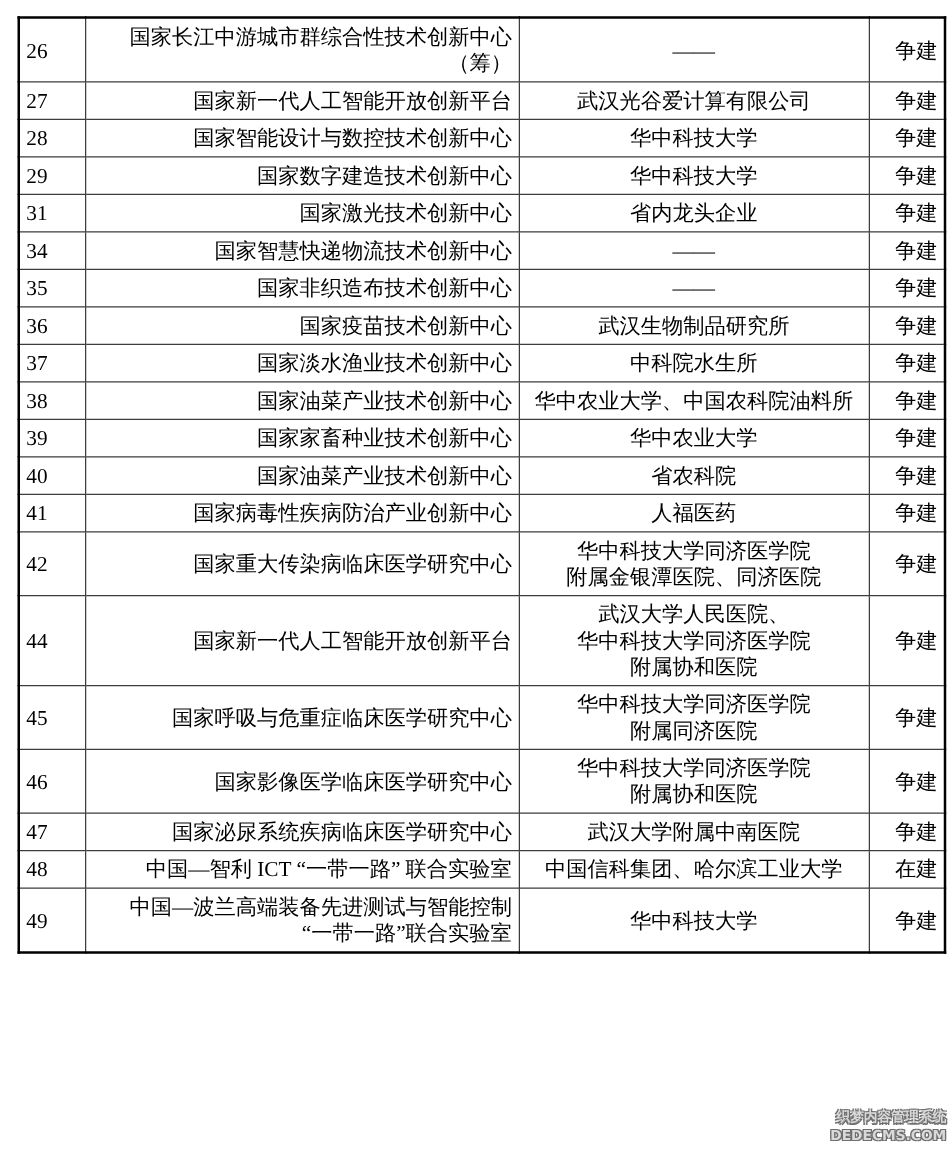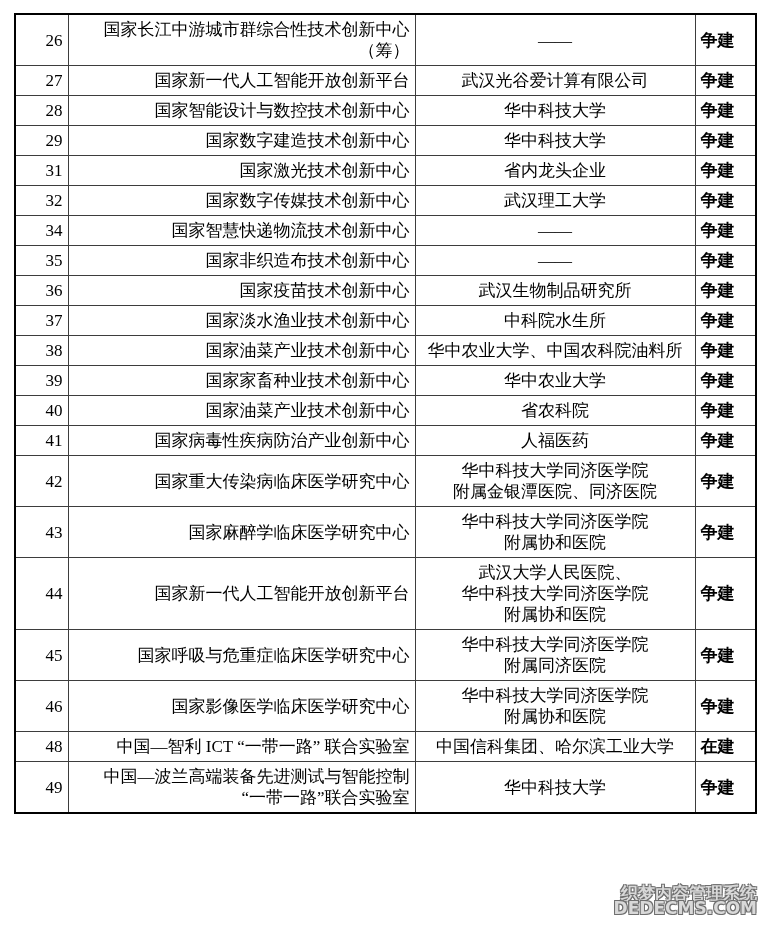--- a/index.html
+++ b/index.html
@@ -31,46 +31,45 @@
   }
   table.innov-table td {
     border: 1px solid #3d3d3d;
     vertical-align: middle;
     font-size: 17px;
     line-height: 21px;
     padding: 4px 5px;
     word-break: break-all;
   }
   td.num {
-    text-align: right;
+    text-align: left;
     font-size: 16px;
     font-family: "Liberation Serif", "DejaVu Serif", serif;
   }
   td.name {
     text-align: right;
     padding-left: 9px;
     padding-right: 6px;
     white-space: pre-line;
   }
   td.org {
     text-align: center;
     white-space: pre-line;
   }
   td.status {
-    text-align: left;
-    font-weight: bold;
+    text-align: right;
   }
   .watermark {
     position: absolute;
     right: 3px;
     top: 886px;
     text-align: right;
     font-family: "DejaVu Sans", sans-serif;
     font-weight: bold;
-    font-size: 17px;
+    font-size: 11px;
     line-height: 15px;
     color: #d9d9d9;
     text-shadow:
       -1px -1px 0 #6f6f6f,
        1px -1px 0 #6f6f6f,
       -1px  1px 0 #6f6f6f,
        1px  1px 0 #6f6f6f;
     letter-spacing: 0px;
   }
   .watermark div {
@@ -115,26 +114,20 @@
           <td class="org">华中科技大学</td>
           <td class="status">争建</td>
         </tr>
         <tr>
           <td class="num">31</td>
           <td class="name">国家激光技术创新中心</td>
           <td class="org">省内龙头企业</td>
           <td class="status">争建</td>
         </tr>
         <tr>
-          <td class="num">32</td>
-          <td class="name">国家数字传媒技术创新中心</td>
-          <td class="org">武汉理工大学</td>
-          <td class="status">争建</td>
-        </tr>
-        <tr>
           <td class="num">34</td>
           <td class="name">国家智慧快递物流技术创新中心</td>
           <td class="org">——</td>
           <td class="status">争建</td>
         </tr>
         <tr>
           <td class="num">35</td>
           <td class="name">国家非织造布技术创新中心</td>
           <td class="org">——</td>
           <td class="status">争建</td>
@@ -173,27 +166,20 @@
           <td class="num">41</td>
           <td class="name">国家病毒性疾病防治产业创新中心</td>
           <td class="org">人福医药</td>
           <td class="status">争建</td>
         </tr>
         <tr>
           <td class="num">42</td>
           <td class="name">国家重大传染病临床医学研究中心</td>
           <td class="org">华中科技大学同济医学院
 附属金银潭医院、同济医院</td>
-          <td class="status">争建</td>
-        </tr>
-        <tr>
-          <td class="num">43</td>
-          <td class="name">国家麻醉学临床医学研究中心</td>
-          <td class="org">华中科技大学同济医学院
-附属协和医院</td>
           <td class="status">争建</td>
         </tr>
         <tr>
           <td class="num">44</td>
           <td class="name">国家新一代人工智能开放创新平台</td>
           <td class="org">武汉大学人民医院、
 华中科技大学同济医学院
 附属协和医院</td>
           <td class="status">争建</td>
         </tr>
@@ -205,20 +191,26 @@
           <td class="status">争建</td>
         </tr>
         <tr>
           <td class="num">46</td>
           <td class="name">国家影像医学临床医学研究中心</td>
           <td class="org">华中科技大学同济医学院
 附属协和医院</td>
           <td class="status">争建</td>
         </tr>
         <tr>
+          <td class="num">47</td>
+          <td class="name">国家泌尿系统疾病临床医学研究中心</td>
+          <td class="org">武汉大学附属中南医院</td>
+          <td class="status">争建</td>
+        </tr>
+        <tr>
           <td class="num">48</td>
           <td class="name">中国—智利 ICT “一带一路” 联合实验室</td>
           <td class="org">中国信科集团、哈尔滨工业大学</td>
           <td class="status">在建</td>
         </tr>
         <tr>
           <td class="num">49</td>
           <td class="name">中国—波兰高端装备先进测试与智能控制
 “一带一路”联合实验室</td>
           <td class="org">华中科技大学</td>

